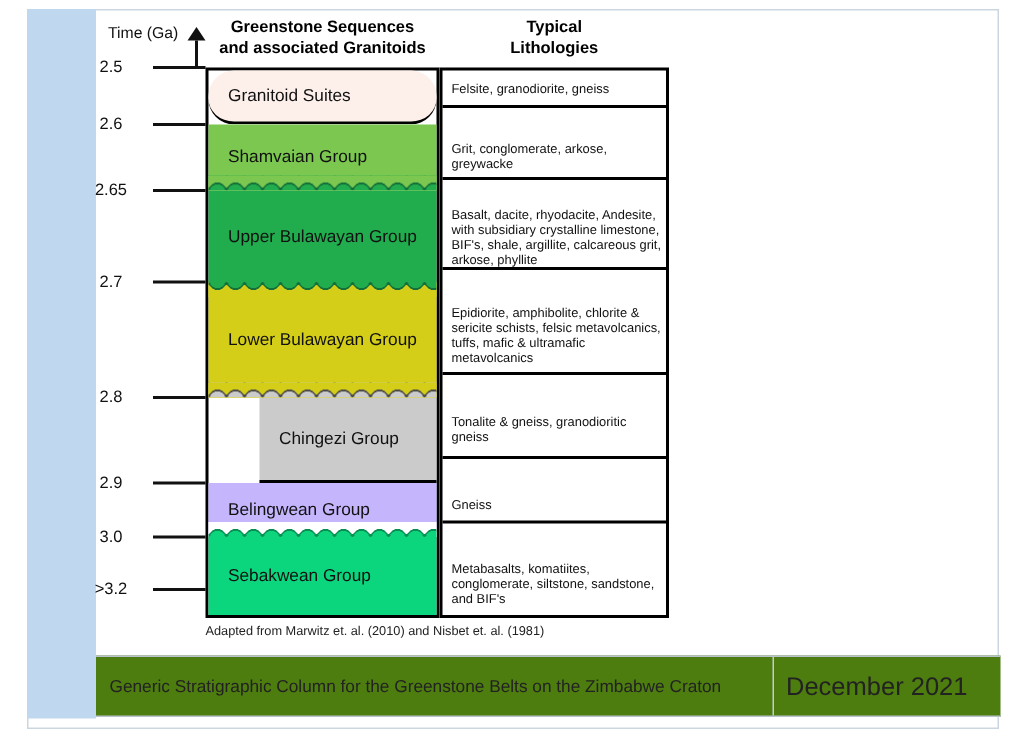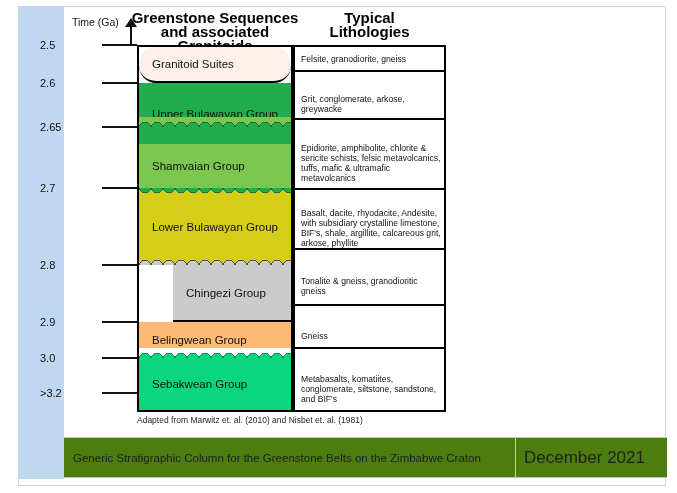--- a/index.html
+++ b/index.html
@@ -7,24 +7,24 @@
     width:677px;height:493px;background:#ffffff;position:relative;
     font-family:"Liberation Sans",sans-serif;color:#111;overflow:hidden;
   }
   .frame{position:absolute;left:18px;top:6px;width:648px;height:480px;border:1px solid #ccd6e0;box-sizing:border-box;}
   .bluebar{position:absolute;left:18px;top:6px;width:46px;height:473px;}
   
   .axis-label{position:absolute;left:72px;top:16px;font-size:10.5px;}
   .arrow-stem{position:absolute;left:130px;top:27px;width:2px;height:19px;background:#111;}
   .arrow-head{position:absolute;left:125px;top:18px;width:0;height:0;
     border-left:6px solid transparent;border-right:6px solid transparent;border-bottom:9px solid #111;}
-  .tick-label{position:absolute;left:40px;width:44px;text-align:left;font-size:11px;height:14px;line-height:14px;}
+  .tick-label{position:absolute;left:52px;width:44px;text-align:center;font-size:11px;height:14px;line-height:14px;}
   .tick-line{position:absolute;left:102px;width:35px;height:2px;background:#111;}
   
-  .hdr{position:absolute;top:11px;text-align:center;font-weight:bold;font-size:15px;line-height:14px;color:#000;}
+  .hdr{position:absolute;top:11px;text-align:center;font-weight:bold;font-size:11px;line-height:14px;color:#000;}
   .hdr1{left:131px;width:168px;}
   .hdr2{left:293px;width:153px;}
   
   .gcol{position:absolute;left:137px;top:45px;width:156px;height:367px;border:2px solid #000;box-sizing:border-box;display:flex;flex-direction:column;}
   .grow{box-sizing:border-box;display:flex;align-items:center;padding-left:13px;font-size:11.5px;overflow:hidden;}
   .b2{border-bottom:2px solid #000;}
   .lcol{position:absolute;left:293px;top:45px;width:153px;height:367px;border:2px solid #000;box-sizing:border-box;display:flex;flex-direction:column;background:#fff;gap:18px;}
   .lrow{box-sizing:border-box;display:flex;align-items:center;padding:1px 3px 1px 6px;font-size:8.6px;line-height:10px;border-bottom:2px solid #000;overflow:hidden;}
   .lrow:last-child{border-bottom:none;}
   
@@ -82,52 +82,52 @@
   <div class="tick-line" style="top:321px"></div>
   <div class="tick-label" style="top:351px">3.0</div>
   <div class="tick-line" style="top:357px"></div>
   <div class="tick-label" style="top:386px">&gt;3.2</div>
   <div class="tick-line" style="top:392px"></div>
 
   <div class="gcol">
     <div class="grow b2" style="height: 36px; background-color: rgb(253, 240, 234); border-radius: 17px;">
       <span>Granitoid Suites</span>
       </div>
+    <div class="grow" style="height: 44px; background-color: rgb(123, 199, 79);">
+      <span>Shamvaian Group</span>
+      </div>
     <div class="grow" style="height: 61px; background-color: rgb(33, 172, 77);">
       <span>Upper Bulawayan Group</span>
-      </div>
-    <div class="grow" style="height: 44px; background-color: rgb(123, 199, 79);">
-      <span>Shamvaian Group</span>
       </div>
     <div class="grow" style="height: 77px; background-color: rgb(212, 206, 24);">
       <span>Lower Bulawayan Group</span>
       </div>
     <div class="grow b2" style="height: 57px; background-color: rgb(203, 203, 203); margin-left: 34px;">
       <span>Chingezi Group</span>
       </div>
-    <div class="grow" style="height: 36px; background-color: #fdba74;">
+    <div class="grow" style="height: 36px; background-color: #c4b5fd;">
       <span>Belingwean Group</span>
       </div>
     <div class="grow" style="height: 52px; background-color: rgb(12, 214, 125);">
       <span>Sebakwean Group</span>
       </div>
   </div>
 
   <div class="lcol">
     <div class="lrow" style="height:36px">
       <span>Felsite, granodiorite, gneiss</span>
       </div>
     <div class="lrow" style="height:44px">
       <span>Grit, conglomerate, arkose, greywacke</span>
       </div>
+    <div class="lrow" style="height:61px">
+      <span>Basalt, dacite, rhyodacite, Andesite, with subsidiary crystalline limestone, BIF's, shale, argillite, calcareous grit, arkose, phyllite</span>
+      </div>
     <div class="lrow" style="height:77px">
       <span>Epidiorite, amphibolite, chlorite &amp; sericite schists, felsic metavolcanics, tuffs, mafic &amp; ultramafic metavolcanics</span>
-      </div>
-    <div class="lrow" style="height:61px">
-      <span>Basalt, dacite, rhyodacite, Andesite, with subsidiary crystalline limestone, BIF's, shale, argillite, calcareous grit, arkose, phyllite</span>
       </div>
     <div class="lrow" style="height:57px">
       <span>Tonalite &amp; gneiss, granodioritic gneiss</span>
       </div>
     <div class="lrow" style="height:36px">
       <span>Gneiss</span>
       </div>
     <div class="lrow" style="height:64px">
       <span>Metabasalts, komatiites, conglomerate, siltstone, sandstone, and BIF's</span>
       </div>

